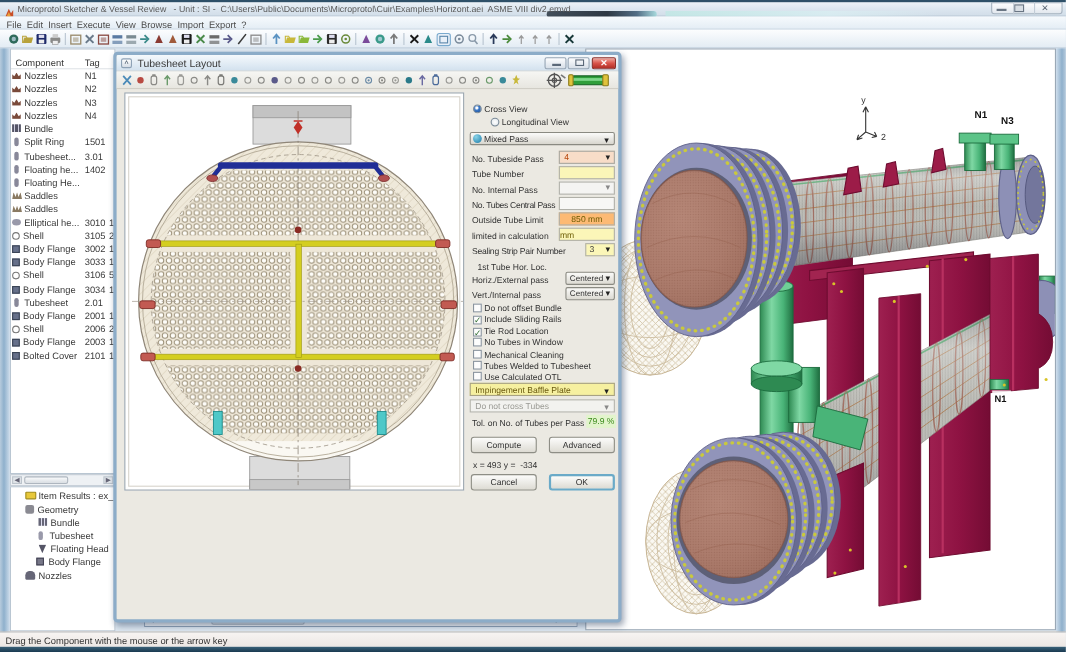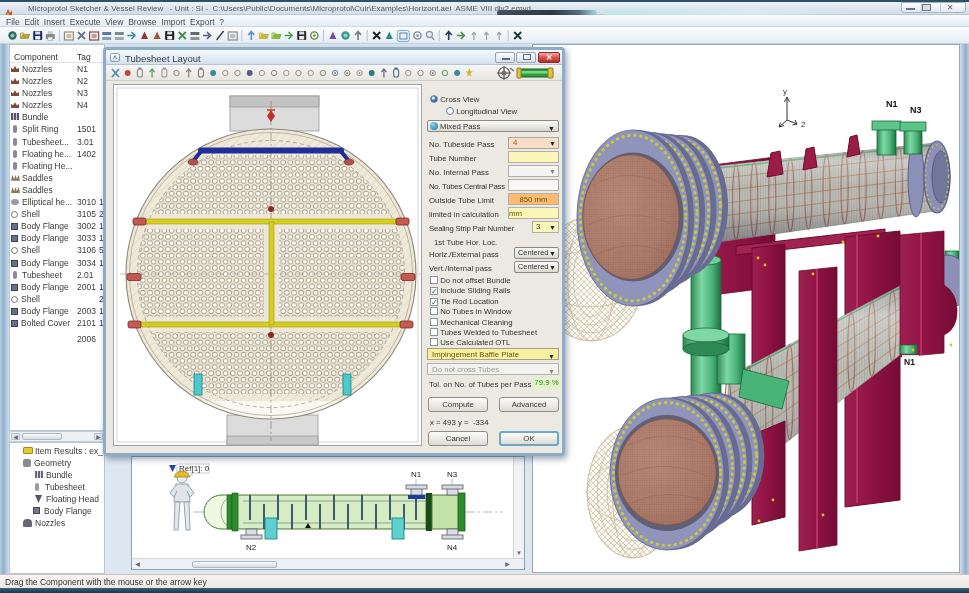--- a/index.html
+++ b/index.html
@@ -13,21 +13,21 @@
 
 <div class="abs" style="left:0;top:0;width:969px;height:15px;background:linear-gradient(#f2f6fa,#dde7f0 55%,#d2dee9);border-bottom:1px solid #b9c8d6;"></div>
 <div class="abs" style="left:497px;top:10px;width:100px;height:6px;background:linear-gradient(90deg,#2a3642,#101b26 55%,#3c5a74 82%,#9fd8da 100%);border-radius:3px;opacity:.85;"></div>
 <div class="abs" style="left:605px;top:10px;width:250px;height:5px;background:linear-gradient(90deg,#bfe8e4,#d9eef2 60%,rgba(217,238,242,0));opacity:.8;"></div>
 <div class="abs" style="left:4px;top:3px;width:9px;height:9px;">
   <svg width="9" height="9">
       <path d="M1 8 L4 1 L6 5 L8 2 L8 8 Z" fill="#c94f28"></path>
       <path d="M2 8 L4 4 L6 8Z" fill="#e8a23c"></path>
     </svg>
 </div>
-<div class="abs txt" style="left:28px;top:3.5px;font-size:8px;color:#5a5a5a;">Microprotol Sketcher &amp; Vessel Review&nbsp;&nbsp; - Unit : SI -&nbsp; C:\Users\Public\Documents\Microprotol\Cuir\Examples\Horizont.aei&nbsp; ASME VIII div2.emvd</div>
+<div class="abs txt" style="left:16px;top:3.5px;font-size:8px;color:#5a5a5a;">Microprotol Sketcher &amp; Vessel Review&nbsp;&nbsp; - Unit : SI -&nbsp; C:\Users\Public\Documents\Microprotol\Cuir\Examples\Horizont.aei&nbsp; ASME VIII div2.emvd</div>
 
 <div class="abs" style="left:0;top:0;width:969px;height:2px;background:#2e5068;"></div>
 <div class="abs" style="left:901px;top:2px;width:65px;height:11px;background:linear-gradient(#fdfdfe,#e2e8ee);border:1px solid #a8b4c0;border-radius:0 0 3px 3px;"></div>
 <div class="abs" style="left:906px;top:8px;width:9px;height:2px;background:#6a7684;"></div>
 <div class="abs" style="left:922px;top:4px;width:9px;height:7px;border:1px solid #6a7684;background:#d8dee4;"></div>
 <div class="abs" style="left:921px;top:2px;width:1px;height:11px;background:#c2ccd6;"></div>
 <div class="abs" style="left:940px;top:2px;width:1px;height:11px;background:#c2ccd6;"></div>
 <div class="abs" style="left:944px;top:3px;width:12px;height:10px;font-size:8px;color:#5a6674;text-align:center;line-height:10px;font-family:'Liberation Sans';">✕</div>
 
 <div class="abs" style="left:0;top:15px;width:969px;height:12px;background:linear-gradient(#f6fafd,#e4edf5);border-bottom:1px solid #cdd9e4;"></div>
@@ -125,21 +125,21 @@
     <div style="height:12.1px;font-size:8.5px;color:#3a3a3a;white-space:nowrap;overflow:hidden;"><span style="display:inline-block;width:9px;height:6px;background:#8a7a62;clip-path:polygon(0 100%,15% 0,35% 70%,50% 0,65% 70%,85% 0,100% 100%);margin:0 2px 0 1px;"></span><span>Saddles</span><span style="position:absolute;left:67px;"></span><span style="position:absolute;left:89px;"></span></div>
     <div style="height:12.1px;font-size:8.5px;color:#3a3a3a;white-space:nowrap;overflow:hidden;"><span style="display:inline-block;width:9px;height:6px;background:#8a7a62;clip-path:polygon(0 100%,15% 0,35% 70%,50% 0,65% 70%,85% 0,100% 100%);margin:0 2px 0 1px;"></span><span>Saddles</span><span style="position:absolute;left:67px;"></span><span style="position:absolute;left:89px;"></span></div>
     <div style="height:12.1px;font-size:8.5px;color:#3a3a3a;white-space:nowrap;overflow:hidden;"><span style="display:inline-block;width:8px;height:6px;background:#99a;border-radius:50%;margin:0 3px 0 1px;"></span><span>Elliptical he...</span><span style="position:absolute;left:67px;">3010</span><span style="position:absolute;left:89px;">1</span></div>
     <div style="height:12.1px;font-size:8.5px;color:#3a3a3a;white-space:nowrap;overflow:hidden;"><span style="display:inline-block;width:7px;height:7px;border:1.5px solid #777;border-radius:50%;margin:0 3px 0 1px;vertical-align:-1px;"></span><span>Shell</span><span style="position:absolute;left:67px;">3105</span><span style="position:absolute;left:89px;">2</span></div>
     <div style="height:12.1px;font-size:8.5px;color:#3a3a3a;white-space:nowrap;overflow:hidden;"><span style="display:inline-block;width:7px;height:7px;background:#66708a;border:1px solid #3a4456;margin:0 3px 0 1px;vertical-align:-1px;"></span><span>Body Flange</span><span style="position:absolute;left:67px;">3002</span><span style="position:absolute;left:89px;">1</span></div>
     <div style="height:12.1px;font-size:8.5px;color:#3a3a3a;white-space:nowrap;overflow:hidden;"><span style="display:inline-block;width:7px;height:7px;background:#66708a;border:1px solid #3a4456;margin:0 3px 0 1px;vertical-align:-1px;"></span><span>Body Flange</span><span style="position:absolute;left:67px;">3033</span><span style="position:absolute;left:89px;">1</span></div>
     <div style="height:12.1px;font-size:8.5px;color:#3a3a3a;white-space:nowrap;overflow:hidden;"><span style="display:inline-block;width:7px;height:7px;border:1.5px solid #777;border-radius:50%;margin:0 3px 0 1px;vertical-align:-1px;"></span><span>Shell</span><span style="position:absolute;left:67px;">3106</span><span style="position:absolute;left:89px;">5</span></div>
     <div style="height:12.1px;font-size:8.5px;color:#3a3a3a;white-space:nowrap;overflow:hidden;"><span style="display:inline-block;width:7px;height:7px;background:#66708a;border:1px solid #3a4456;margin:0 3px 0 1px;vertical-align:-1px;"></span><span>Body Flange</span><span style="position:absolute;left:67px;">3034</span><span style="position:absolute;left:89px;">1</span></div>
     <div style="height:12.1px;font-size:8.5px;color:#3a3a3a;white-space:nowrap;overflow:hidden;"><span style="display:inline-block;width:4px;height:8px;background:#889;border-radius:2px;margin:0 5px 0 3px;vertical-align:-1px;"></span><span>Tubesheet</span><span style="position:absolute;left:67px;">2.01</span><span style="position:absolute;left:89px;"></span></div>
     <div style="height:12.1px;font-size:8.5px;color:#3a3a3a;white-space:nowrap;overflow:hidden;"><span style="display:inline-block;width:7px;height:7px;background:#66708a;border:1px solid #3a4456;margin:0 3px 0 1px;vertical-align:-1px;"></span><span>Body Flange</span><span style="position:absolute;left:67px;">2001</span><span style="position:absolute;left:89px;">1</span></div>
-    <div style="height:12.1px;font-size:8.5px;color:#3a3a3a;white-space:nowrap;overflow:hidden;"><span style="display:inline-block;width:7px;height:7px;border:1.5px solid #777;border-radius:50%;margin:0 3px 0 1px;vertical-align:-1px;"></span><span>Shell</span><span style="position:absolute;left:67px;margin-top:40px;">2006</span><span style="position:absolute;left:89px;">2</span></div>
+    <div style="height:12.1px;font-size:8.5px;color:#3a3a3a;white-space:nowrap;overflow:hidden;"><span style="display:inline-block;width:7px;height:7px;border:1.5px solid #777;border-radius:50%;margin:0 3px 0 1px;vertical-align:-1px;"></span><span>Shell</span><span style="position:absolute;left:67px;">2006</span><span style="position:absolute;left:89px;">2</span></div>
     <div style="height:12.1px;font-size:8.5px;color:#3a3a3a;white-space:nowrap;overflow:hidden;"><span style="display:inline-block;width:7px;height:7px;background:#66708a;border:1px solid #3a4456;margin:0 3px 0 1px;vertical-align:-1px;"></span><span>Body Flange</span><span style="position:absolute;left:67px;">2003</span><span style="position:absolute;left:89px;">1</span></div>
     <div style="height:12.1px;font-size:8.5px;color:#3a3a3a;white-space:nowrap;overflow:hidden;"><span style="display:inline-block;width:7px;height:7px;background:#66708a;border:1px solid #3a4456;margin:0 3px 0 1px;vertical-align:-1px;"></span><span>Bolted Cover</span><span style="position:absolute;left:67px;">2101</span><span style="position:absolute;left:89px;">1</span></div>
   </div>
 
 <div class="abs" style="left:9px;top:431px;width:96px;height:11px;background:#eef1f4;border:1px solid #c4cdd6;">
   <div class="abs" style="left:1px;top:1px;width:9px;height:7px;background:#e2e6ea;border:1px solid #bcc4cc;font-size:6px;color:#667;text-align:center;line-height:7px;">◀</div>
   <div class="abs" style="left:12px;top:1px;width:40px;height:7px;background:linear-gradient(#fafbfc,#d8dde2);border:1px solid #aeb6bf;border-radius:2px;"></div>
   <div class="abs" style="right:1px;top:1px;width:9px;height:7px;background:#e2e6ea;border:1px solid #bcc4cc;font-size:6px;color:#667;text-align:center;line-height:7px;">▶</div>
 </div>
 
@@ -403,21 +403,21 @@
         <circle cx="290" cy="470" r="1.4"></circle>
         <circle cx="240" cy="455" r="1.4"></circle>
         <circle cx="226" cy="476" r="1.4"></circle>
       </g>
     </svg></div>
 
 <div class="abs" style="left:0;top:574px;width:969px;height:14px;background:linear-gradient(#f7f4f2,#ece7e4);border-top:1px solid #c8c3bf;"></div>
 <div class="abs txt" style="left:5px;top:577px;font-size:8.5px;color:#333;">Drag the Component with the mouse or the arrow key</div>
 <div class="abs" style="left:0;top:588px;width:969px;height:5px;background:linear-gradient(#3a6178,#17374e);"></div>
 
-<div id="dlg" class="abs" style="left:103px;top:47px;width:462px;height:409px;background:#ebe9e2;border:3px solid #8cacc8;border-radius:4px;box-shadow:2px 3px 6px rgba(40,60,90,.45);">
+<div id="dlg" class="abs" style="left:103px;top:47px;width:462px;height:519px;background:#ebe9e2;border:3px solid #8cacc8;border-radius:4px;box-shadow:2px 3px 6px rgba(40,60,90,.45);">
 
   <div class="abs" style="left:0;top:0;width:456px;height:15px;background:linear-gradient(#f5f9fc,#dde9f3 70%,#d3e1ee);border-bottom:1px solid #b3c6d8;border-radius:2px 2px 0 0;"></div>
   <div class="abs" style="left:4px;top:3px;width:10px;height:9px;background:linear-gradient(#fefefe,#d5dde6);border:1px solid #8ea2b6;border-radius:2px;font-size:7px;color:#456;text-align:center;line-height:8px;">˄</div>
   <div class="abs txt" style="left:19px;top:3px;font-size:9.5px;color:#3a3a3a;">Tubesheet Layout</div>
   <div class="abs" style="right:47px;top:2px;width:20px;height:11px;background:linear-gradient(#fcfdfe,#d7dfe8);border:1px solid #97a5b4;border-radius:2px;"></div>
   <div class="abs" style="right:52px;top:8px;width:8px;height:2px;background:#5a6878;"></div>
   <div class="abs" style="right:26px;top:2px;width:20px;height:11px;background:linear-gradient(#fcfdfe,#d7dfe8);border:1px solid #97a5b4;border-radius:2px;"></div>
   <div class="abs" style="right:31px;top:4px;width:8px;height:6px;border:1px solid #5a6878;"></div>
   <div class="abs" style="right:2px;top:2px;width:22px;height:11px;background:linear-gradient(#f0a9a0,#d9534a 50%,#b02e26);border:1px solid #8d2e28;border-radius:2px;color:#fff;font-size:8px;text-align:center;line-height:10px;font-weight:bold;">✕</div>
 

